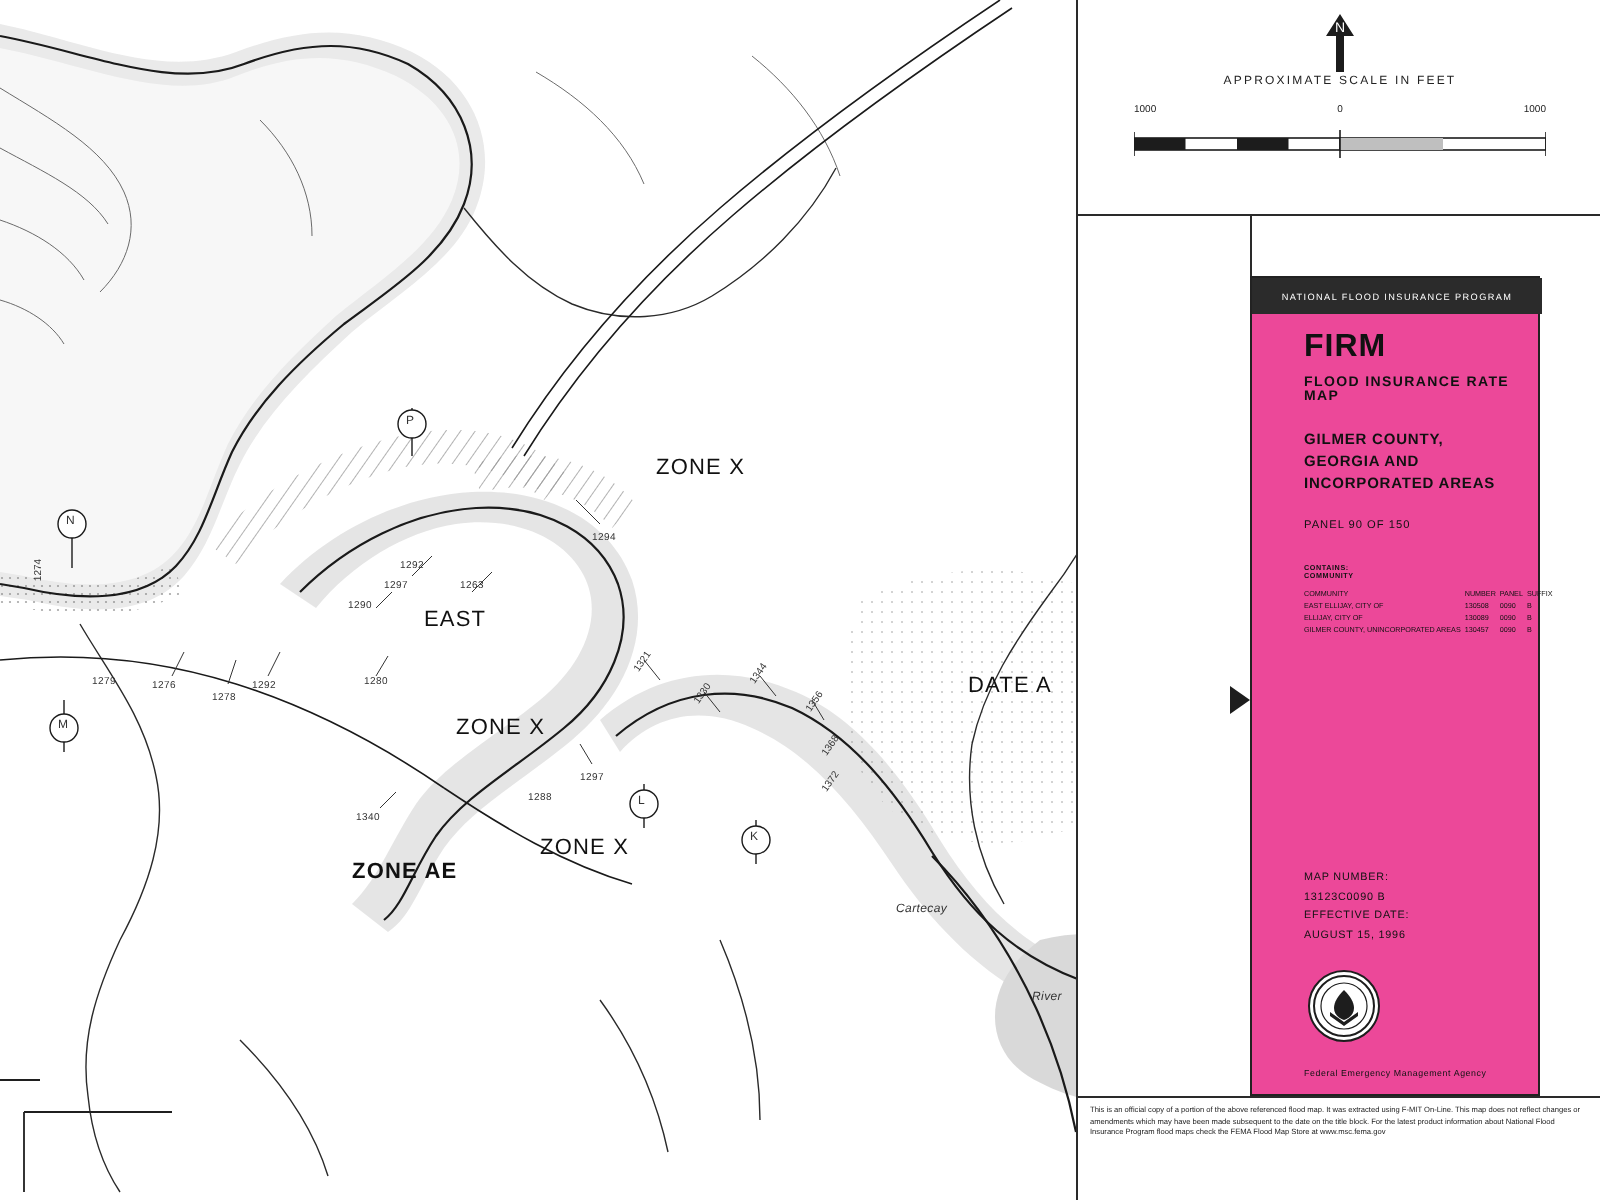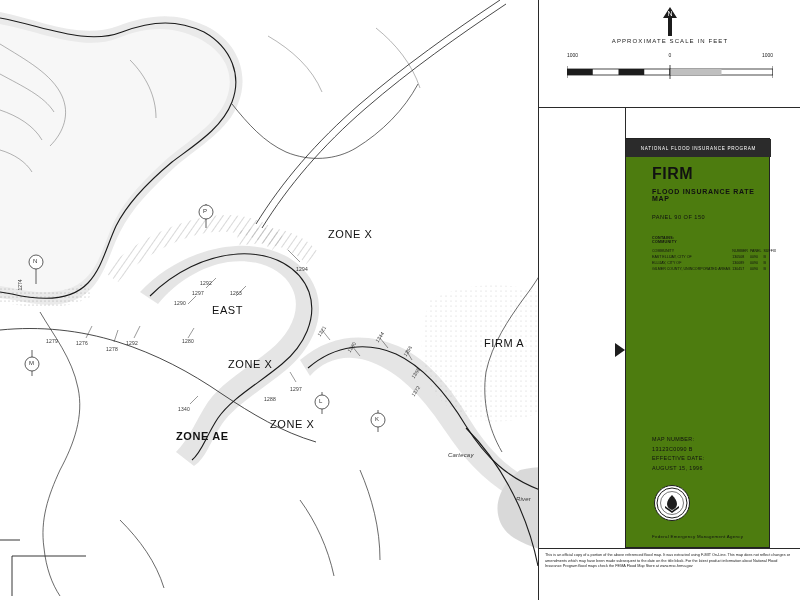--- a/index.html
+++ b/index.html
@@ -115,21 +115,21 @@
     box-sizing: border-box;
     background: #ffffff;
   }
   .firm-card {
     position: absolute;
     left: 86px;
     top: 30px;
     width: 145px;
     height: 410px;
     border: 1px solid #222;
-    background: #4d7c0f;
+    background: #ec4899;
     box-sizing: border-box;
   }
   .firm-band {
     position: absolute;
     left: 0;
     top: 0;
     width: 145px;
     height: 18px;
     background: #2b2b2b;
     color: #fff;
@@ -399,21 +399,21 @@
       <line x1="406" y1="350" x2="412" y2="360"></line>
     </g>
   </svg>
 
   <div>
     <div class="lbl zone-label" style="left:328px; top:228px;">ZONE X</div>
     <div class="lbl zone-label" style="left:212px; top:304px;">EAST</div>
     <div class="lbl zone-label" style="left:228px; top:358px;">ZONE X</div>
     <div class="lbl zone-label" style="left:270px; top:418px;">ZONE X</div>
     <div class="lbl zone-label" style="left:176px; top:430px;font-weight:bold;">ZONE AE</div>
-    <div class="lbl zone-label" style="left:484px; top:337px;">FIRM A</div>
+    <div class="lbl zone-label" style="left:484px; top:337px;">DATE A</div>
   </div>
 
   <div>
     <div class="lbl tiny" style="left:296px; top:266px;">1294</div>
     <div class="lbl tiny" style="left:200px; top:280px;">1292</div>
     <div class="lbl tiny" style="left:192px; top:290px;">1297</div>
     <div class="lbl tiny" style="left:230px; top:290px;">1263</div>
     <div class="lbl tiny" style="left:174px; top:300px;">1290</div>
     <div class="lbl tiny" style="left:126px; top:340px;">1292</div>
     <div class="lbl tiny" style="left:76px; top:340px;">1276</div>
@@ -476,20 +476,25 @@
       <div class="panel-divider-v"></div>
       <div class="pointer-tri"></div>
 
       <div class="firm-card">
         <div class="firm-band">NATIONAL FLOOD INSURANCE PROGRAM</div>
 
         <div class="firm-inner">
           <div class="firm-title">FIRM</div>
           <div class="firm-sub">FLOOD INSURANCE RATE MAP</div>
 
+          <div class="firm-county">
+            <div>GILMER COUNTY,</div>
+            <div>GEORGIA AND</div>
+            <div>INCORPORATED AREAS</div>
+          </div>
 
           <div class="firm-panel-of">PANEL 90 OF 150</div>
 
           <div class="firm-table">
             <div class="hdr">CONTAINS:</div>
             <div class="hdr">COMMUNITY</div>
             <table>
               <tbody>
                   <tr>
                 <td>COMMUNITY</td>

